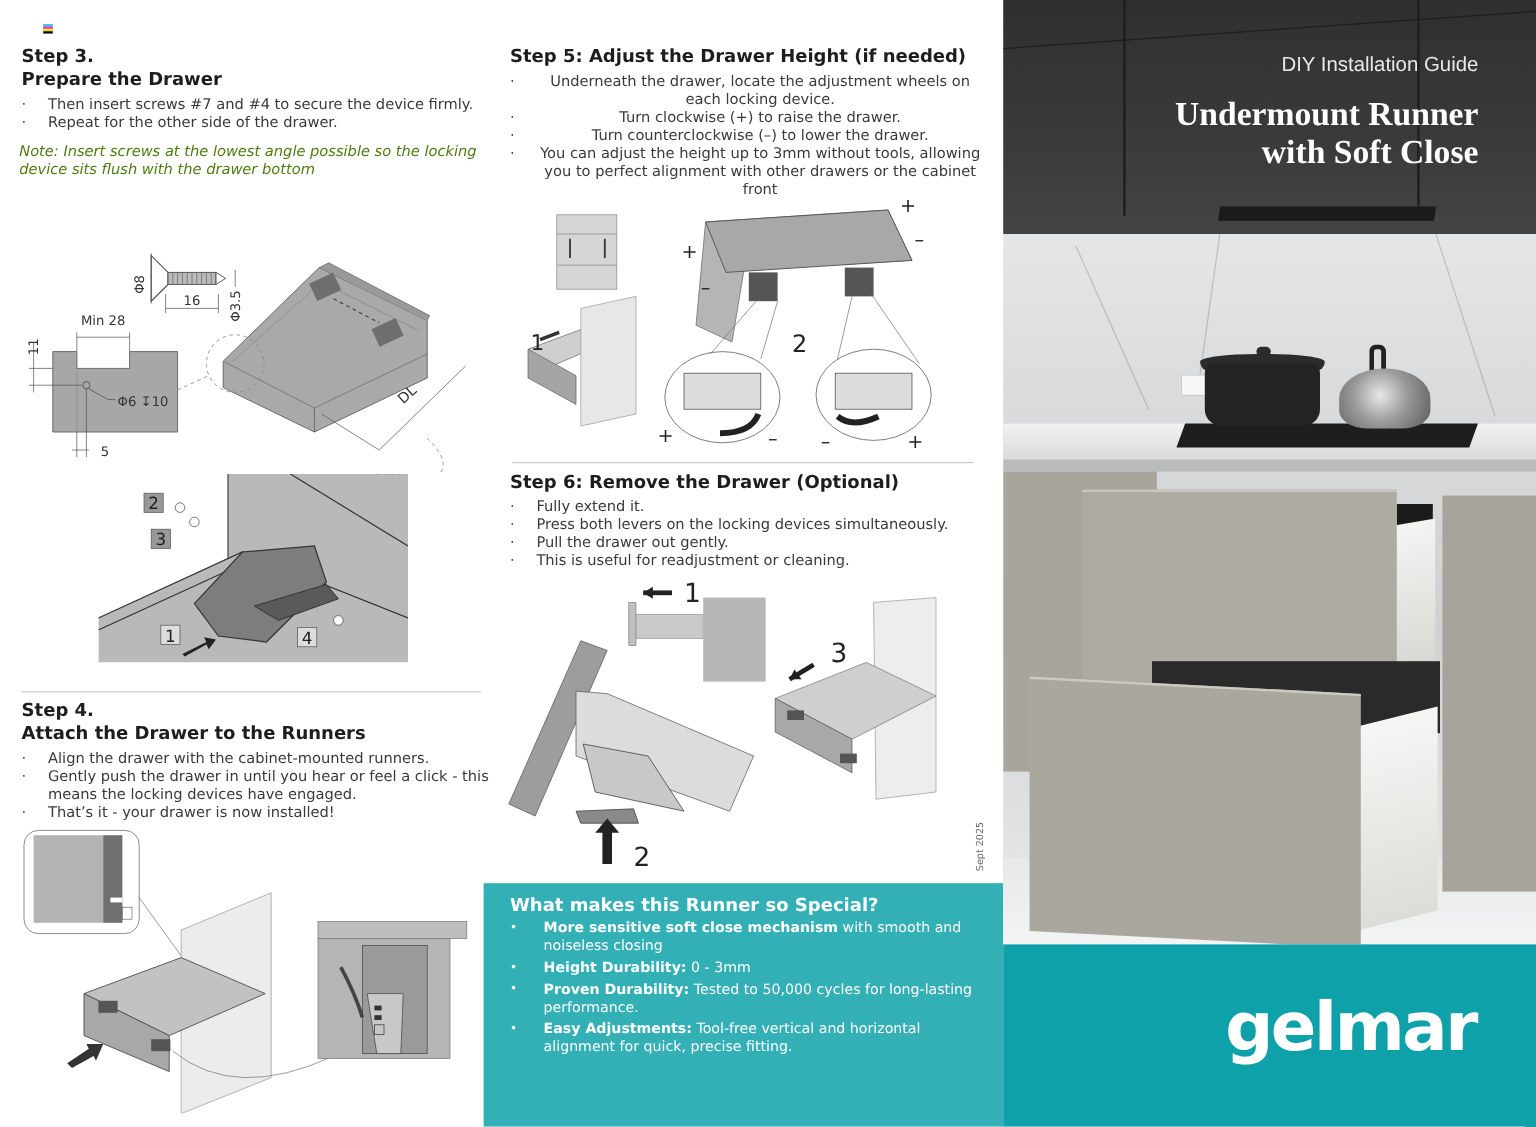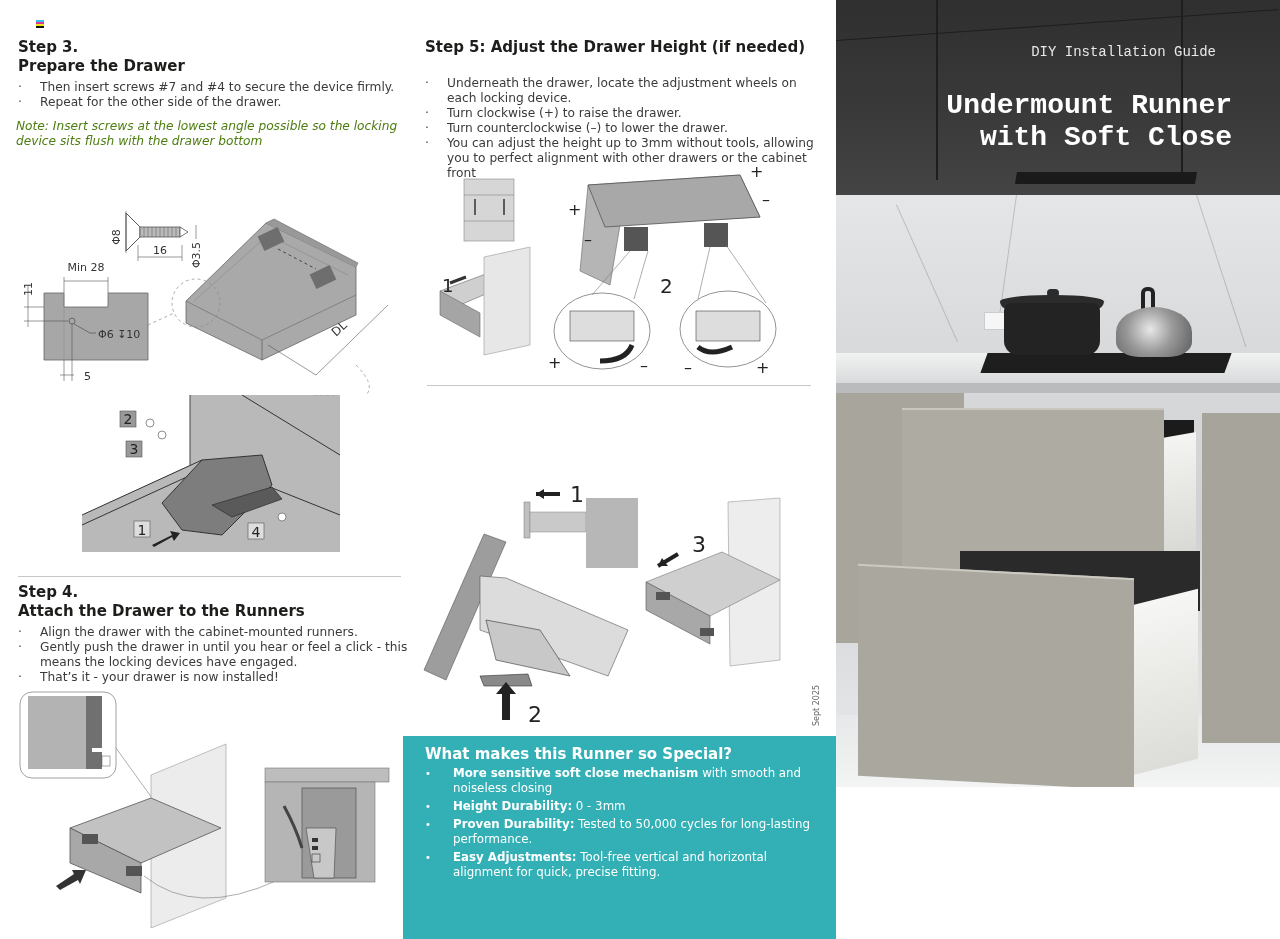--- a/index.html
+++ b/index.html
@@ -33,22 +33,22 @@
   .special ul { list-style: none; font-family: "DejaVu Sans", sans-serif; font-size: 11.8px; line-height: 15px; }
   .special li { position: relative; padding-left: 28px; margin-bottom: 3px; }
   .special li::before { content: "•"; position: absolute; left: 0; top: 0; font-size: 10px; }
   .special li b { font-weight: bold; }
 
   .sept { position: absolute; left: 812px; top: 686px; font-family: "DejaVu Sans", sans-serif; font-size: 8px; color: #666; transform: rotate(-90deg); transform-origin: left top; white-space: nowrap; }
 
   
   .hero-top { position: absolute; left: 0; top: 0; width: 444px; height: 195px; background: linear-gradient(180deg, #2f2f2f 0%, #3a3a3a 60%, #444 100%); overflow: hidden; }
   .hero-top .cab-line { position: absolute; background: #1e1e1e; }
-  .hero-kicker { position: absolute; right: 64px; top: 44px; font-family: Liberation Mono, monospace; font-size: 14px; color: #e8e8e8; font-weight: 300; }
-  .hero-title { position: absolute; right: 48px; top: 90px; text-align: right; font-family: Liberation Mono, monospace; font-weight: bold; font-size: 28px; line-height: 32px; color: #ffffff; }
+  .hero-kicker { position: absolute; right: 48px; top: 44px; font-family: Liberation Sans, sans-serif; font-size: 17px; color: #e8e8e8; font-weight: 300; }
+  .hero-title { position: absolute; right: 48px; top: 80px; text-align: right; font-family: Liberation Serif, serif; font-weight: bold; font-size: 28px; line-height: 32px; color: #ffffff; }
   .hood { position: absolute; left: 180px; top: 172px; width: 180px; height: 12px; background: #1a1a1a; transform: skewX(-10deg); }
 
   .hero-photo { position: absolute; left: 0; top: 195px; width: 444px; height: 592px; overflow: hidden;
     background: linear-gradient(180deg, #e4e6e7 0%, #d8dadb 25%, #cfd1d2 55%, #e9ebec 100%); }
   .marble-vein { position: absolute; border-left: 1px solid rgba(120,120,120,0.35); transform-origin: top left; }
   .counter { position: absolute; left: 0; top: 158px; width: 444px; height: 30px; background: linear-gradient(180deg,#f1f2f2,#d9dadb); }
   .counter-edge { position: absolute; left: 0; top: 188px; width: 444px; height: 10px; background: #b9bbbc; }
   .hob { position: absolute; left: 148px; top: 158px; width: 244px; height: 20px; background: #1e1e1e; transform: skewX(-20deg); }
   .pot { position: absolute; left: 168px; top: 108px; width: 96px; height: 52px; background: #232323; border-radius: 8px 8px 14px 14px; }
   .pot-lid { position: absolute; left: 164px; top: 100px; width: 104px; height: 14px; background: #2b2b2b; border-radius: 50% 50% 8px 8px; }
@@ -223,21 +223,21 @@
       <rect x="296" y="166" width="8" height="8" fill="none" stroke="#333" stroke-width="0.6"></rect>
       <path d="M268 118 Q 280 140 286 160" fill="none" stroke="#444" stroke-width="3"></path>
     </svg>
   </div>
 </div>
 
 <div id="col-mid" class="col">
 
   <section style="position:absolute;left:25px;top:38px;width:395px;">
     <h2 class="step-title">Step 5: Adjust the Drawer Height (if needed)</h2>
-    <ul class="bullets" style="margin-top:19px;">
+    <ul class="bullets" style="margin-top:4px;text-align:center;">
       <li>Underneath the drawer, locate the adjustment wheels on each locking device.</li>
       <li>Turn clockwise (+) to raise the drawer.</li>
       <li>Turn counterclockwise (–) to lower the drawer.</li>
       <li>You can adjust the height up to 3mm without tools, allowing you to perfect alignment with other drawers or the cabinet front</li>
     </ul>
   </section>
 
   <div class="diagram" style="left:20px;top:165px;width:395px;height:210px;">
     <svg width="395" height="210" viewBox="0 0 395 210">
 
@@ -275,20 +275,29 @@
       <text x="336" y="208" font-size="16" fill="#222" font-family="DejaVu Sans, sans-serif">+</text>
       <line x1="210" y1="86" x2="172" y2="130" stroke="#777" stroke-width="0.6"></line>
       <line x1="228" y1="86" x2="214" y2="134" stroke="#777" stroke-width="0.6"></line>
       <line x1="290" y1="82" x2="278" y2="134" stroke="#777" stroke-width="0.6"></line>
       <line x1="306" y1="80" x2="346" y2="138" stroke="#777" stroke-width="0.6"></line>
     </svg>
   </div>
 
   <div class="divider" style="left:27px;top:385px;width:384px;"></div>
 
+  <section style="position:absolute;left:25px;top:393px;width:395px;">
+    <h2 class="step-title">Step 6: Remove the Drawer (Optional)</h2>
+    <ul class="bullets" style="margin-top:3px;">
+      <li>Fully extend it.</li>
+      <li>Press both levers on the locking devices simultaneously.</li>
+      <li>Pull the drawer out gently.</li>
+      <li>This is useful for readjustment or cleaning.</li>
+    </ul>
+  </section>
 
   <div class="diagram" style="left:20px;top:480px;width:395px;height:250px;">
     <svg width="395" height="250" viewBox="0 0 395 250">
 
       <rect x="104" y="22" width="6" height="36" fill="#c0c0c0" stroke="#777" stroke-width="0.5"></rect>
       <rect x="110" y="32" width="56" height="20" fill="#c9c9c9" stroke="#888" stroke-width="0.5"></rect>
       <rect x="166" y="18" width="52" height="70" fill="#b7b7b7"></rect>
       <path d="M116 14 L140 14" stroke="#222" stroke-width="4"></path>
       <path d="M116 14 L124 9 L124 19 Z" fill="#222"></path>
       <text x="150" y="22" font-size="22" fill="#222" font-family="DejaVu Sans, sans-serif">1</text>
@@ -354,13 +363,16 @@
     <div class="cab-left"></div>
     <div class="cab-right"></div>
     <div class="drawer-top-inner"></div>
     <div class="drawer-top-side"></div>
     <div class="drawer-top"></div>
     <div class="drawer-bottom-cavity"></div>
     <div class="drawer-bottom-side"></div>
     <div class="drawer-bottom"></div>
   </div>
 
+  <div class="brand-panel">
+    <div class="brand-logo">gelmar</div>
+  </div>
 </div>
 
 </body></html>

